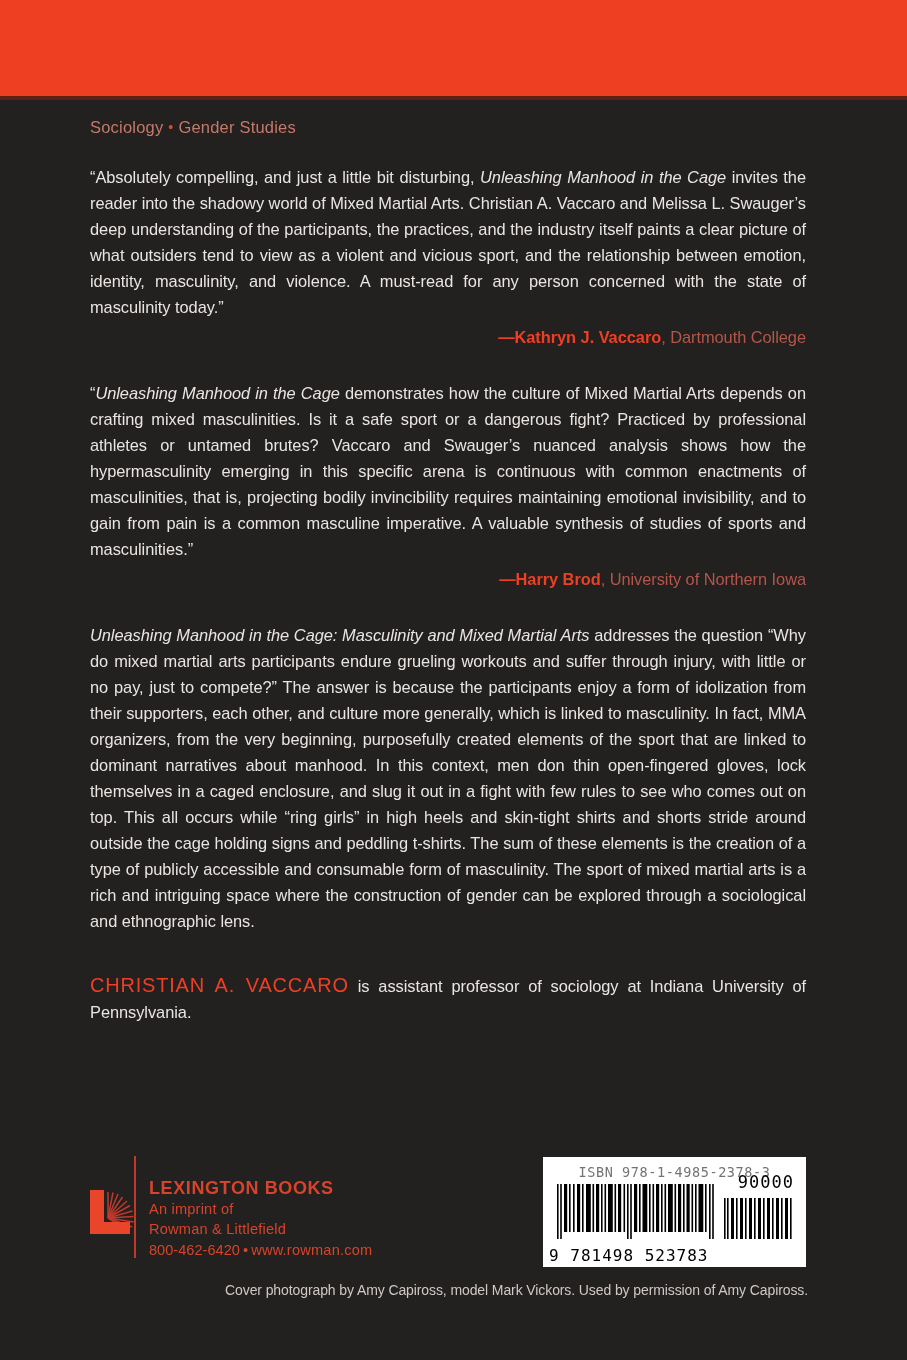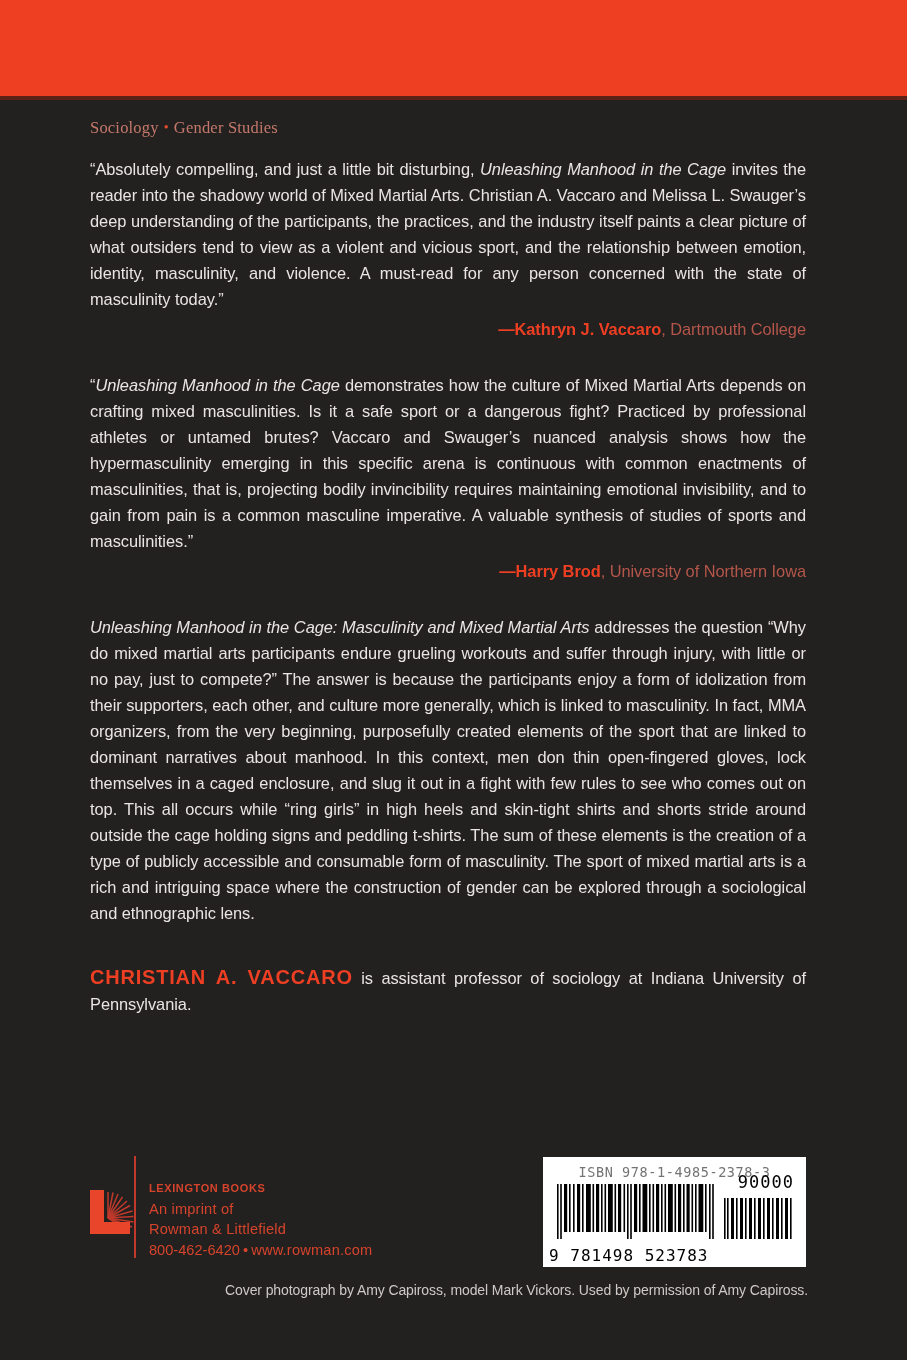--- a/index.html
+++ b/index.html
@@ -38,23 +38,22 @@
     position: absolute;
     left: 90px;
     top: 118px;
     width: 716px;
   }
 
   .category {
     color: #c4796a;
     font-size: 16.5px;
     letter-spacing: 0.2px;
-    margin: 0 0 18px 0;
+    margin: 0 0 26px 0;
     line-height: 1.2;
-    font-family: Liberation Serif, serif;
   }
   .category .dot {
     color: #e04a2d;
     font-size: 14px;
     padding: 0 5px;
     vertical-align: 1px;
   }
 
   .blurb {
     color: #e9e5e2;
@@ -88,21 +87,21 @@
   .bio {
     color: #e9e5e2;
     font-size: 16.4px;
     line-height: 26px;
     text-align: justify;
     margin: 0;
     letter-spacing: -0.05px;
   }
   .bio .bioname {
     color: #ef3f23;
-    font-weight: bold;
+    font-weight: normal;
     font-size: 20px;
     letter-spacing: 0.8px;
   }
   .bio-gap { height: 22px; }
 
   
   .publisher {
     position: absolute;
     left: 88px;
     top: 1152px;
@@ -130,21 +129,21 @@
     top: 26px;
     color: #d6442b;
     font-size: 14.6px;
     line-height: 20.5px;
     letter-spacing: 0.2px;
     white-space: nowrap;
   }
   .pub-lines .imprint-name {
     font-weight: bold;
     letter-spacing: 0.6px;
-    font-size: 11px;
+    font-size: 18px;
     color: #d6442b;
   }
   .pub-lines .phone { letter-spacing: 0px; }
   .pub-lines .sep { padding: 0 3px; }
 
   
   .barcode-box {
     position: absolute;
     left: 543px;
     top: 1157px;

